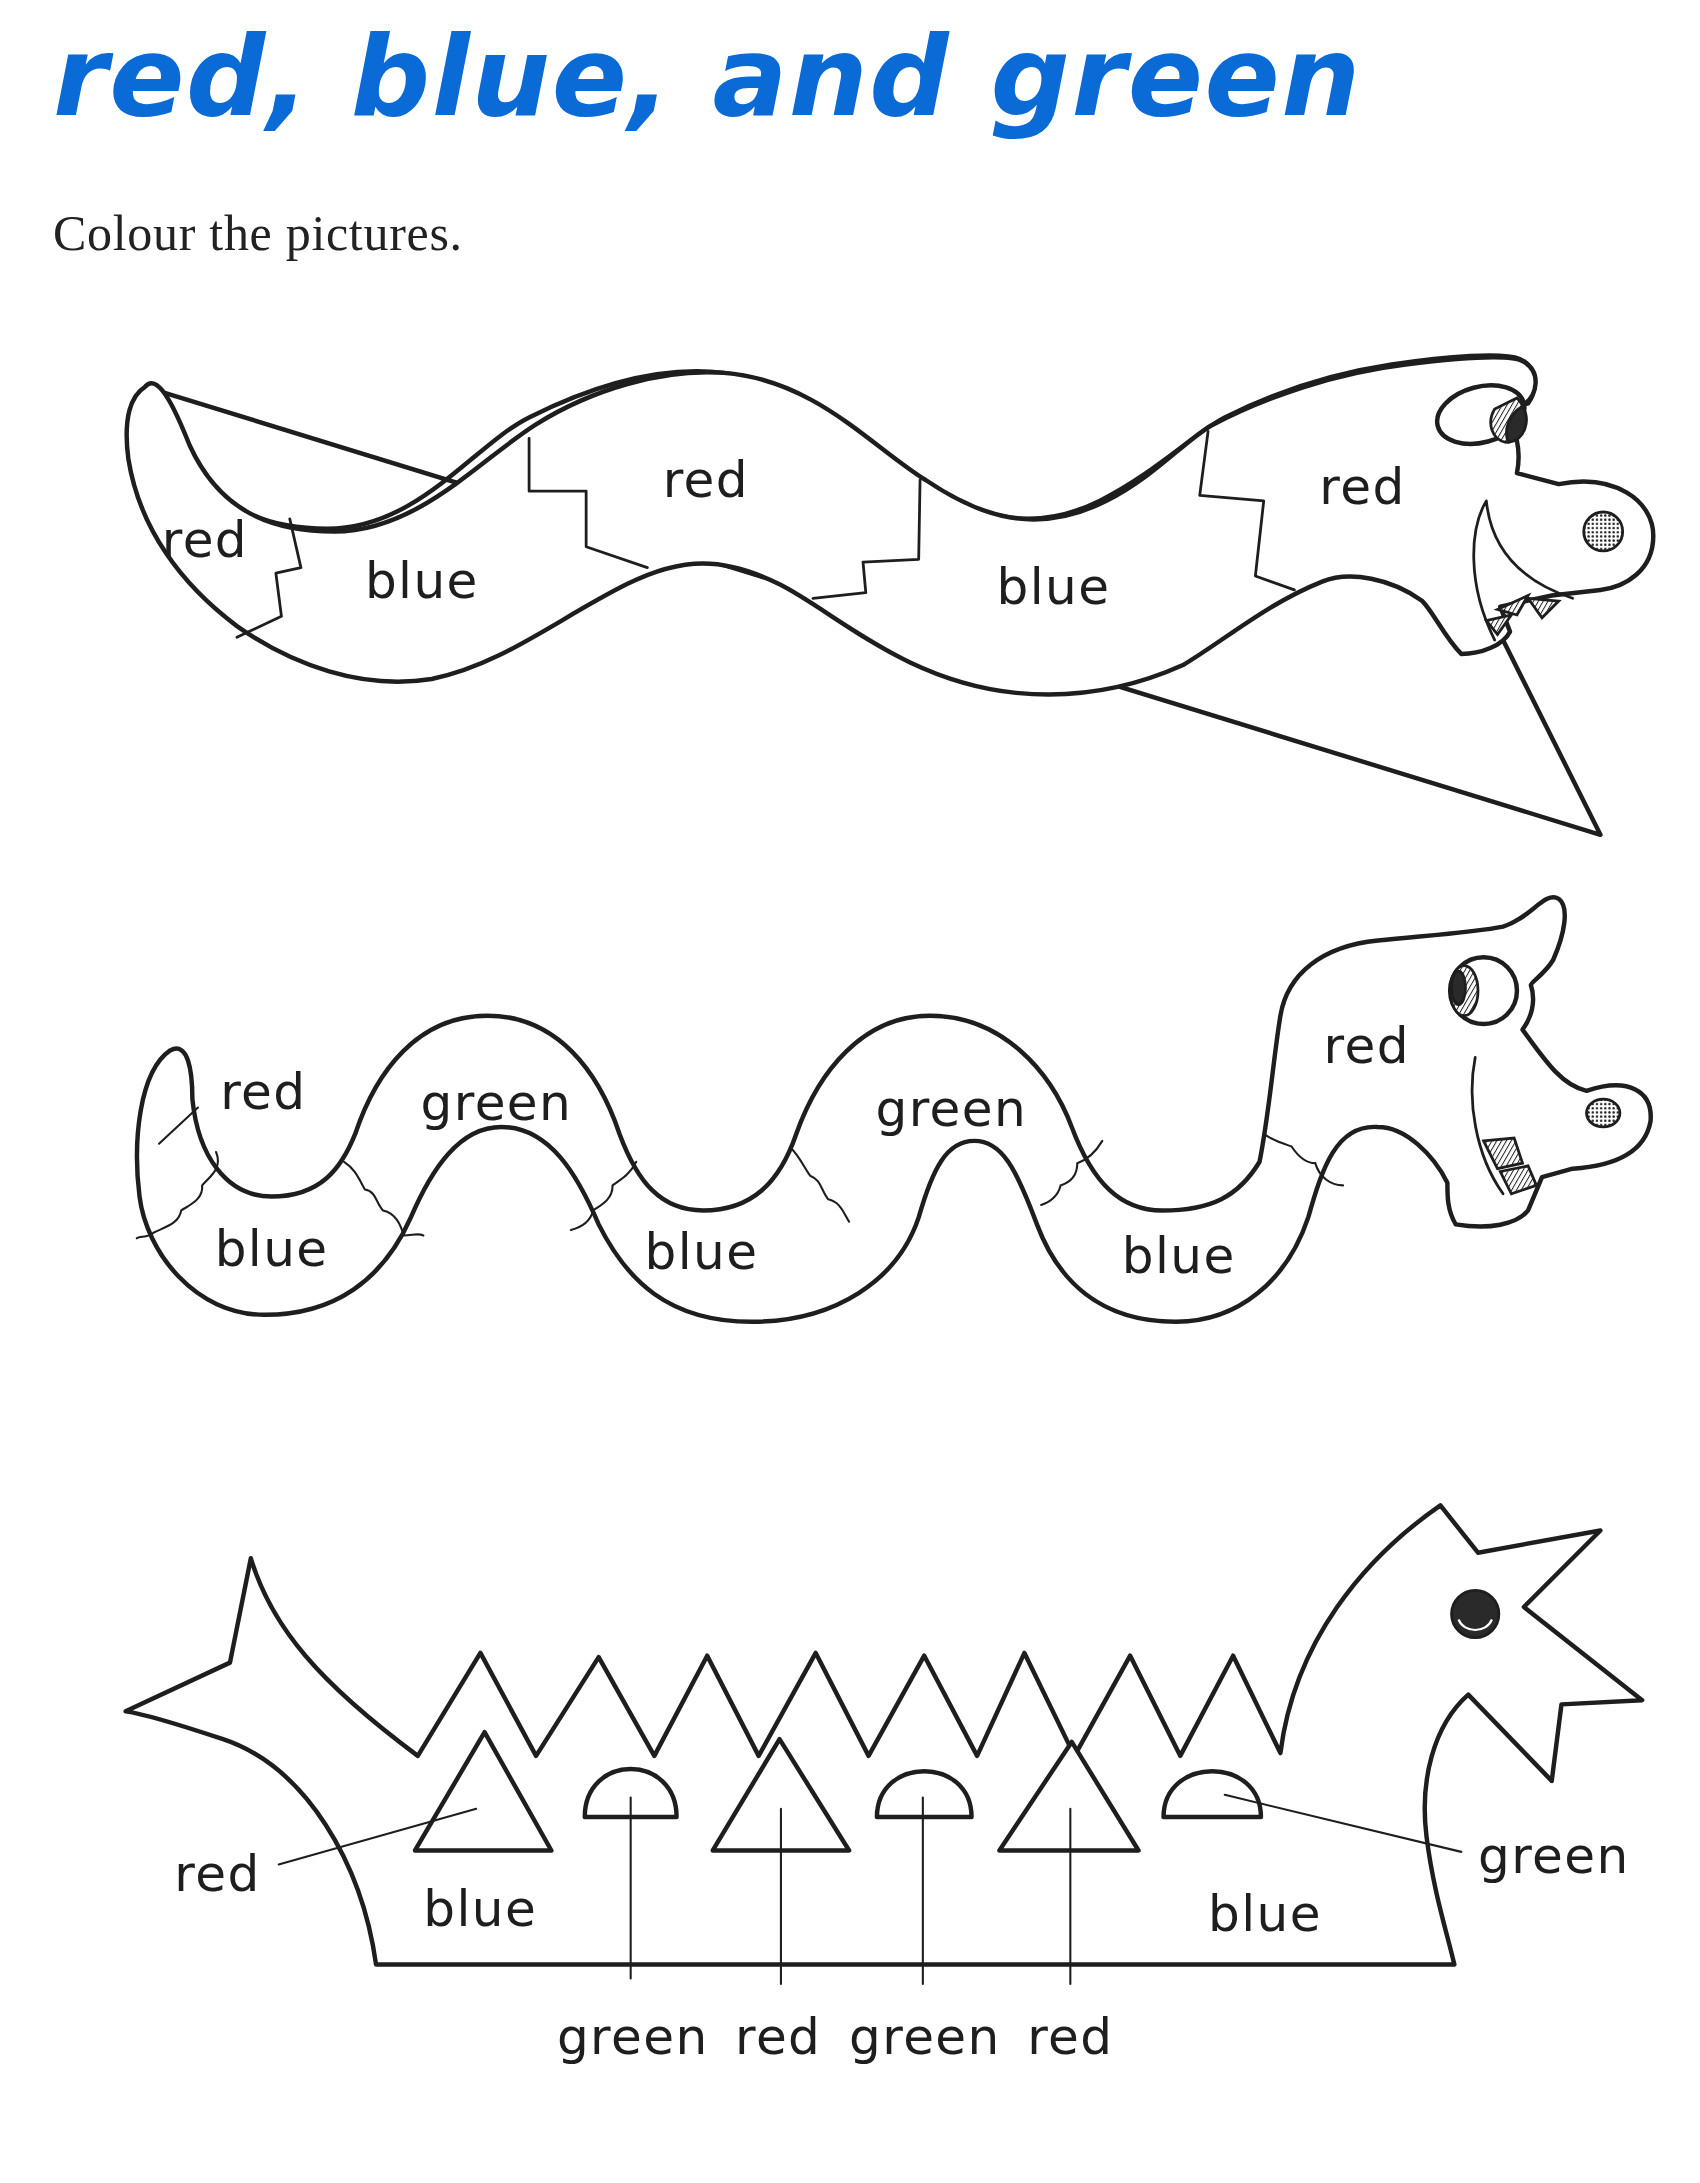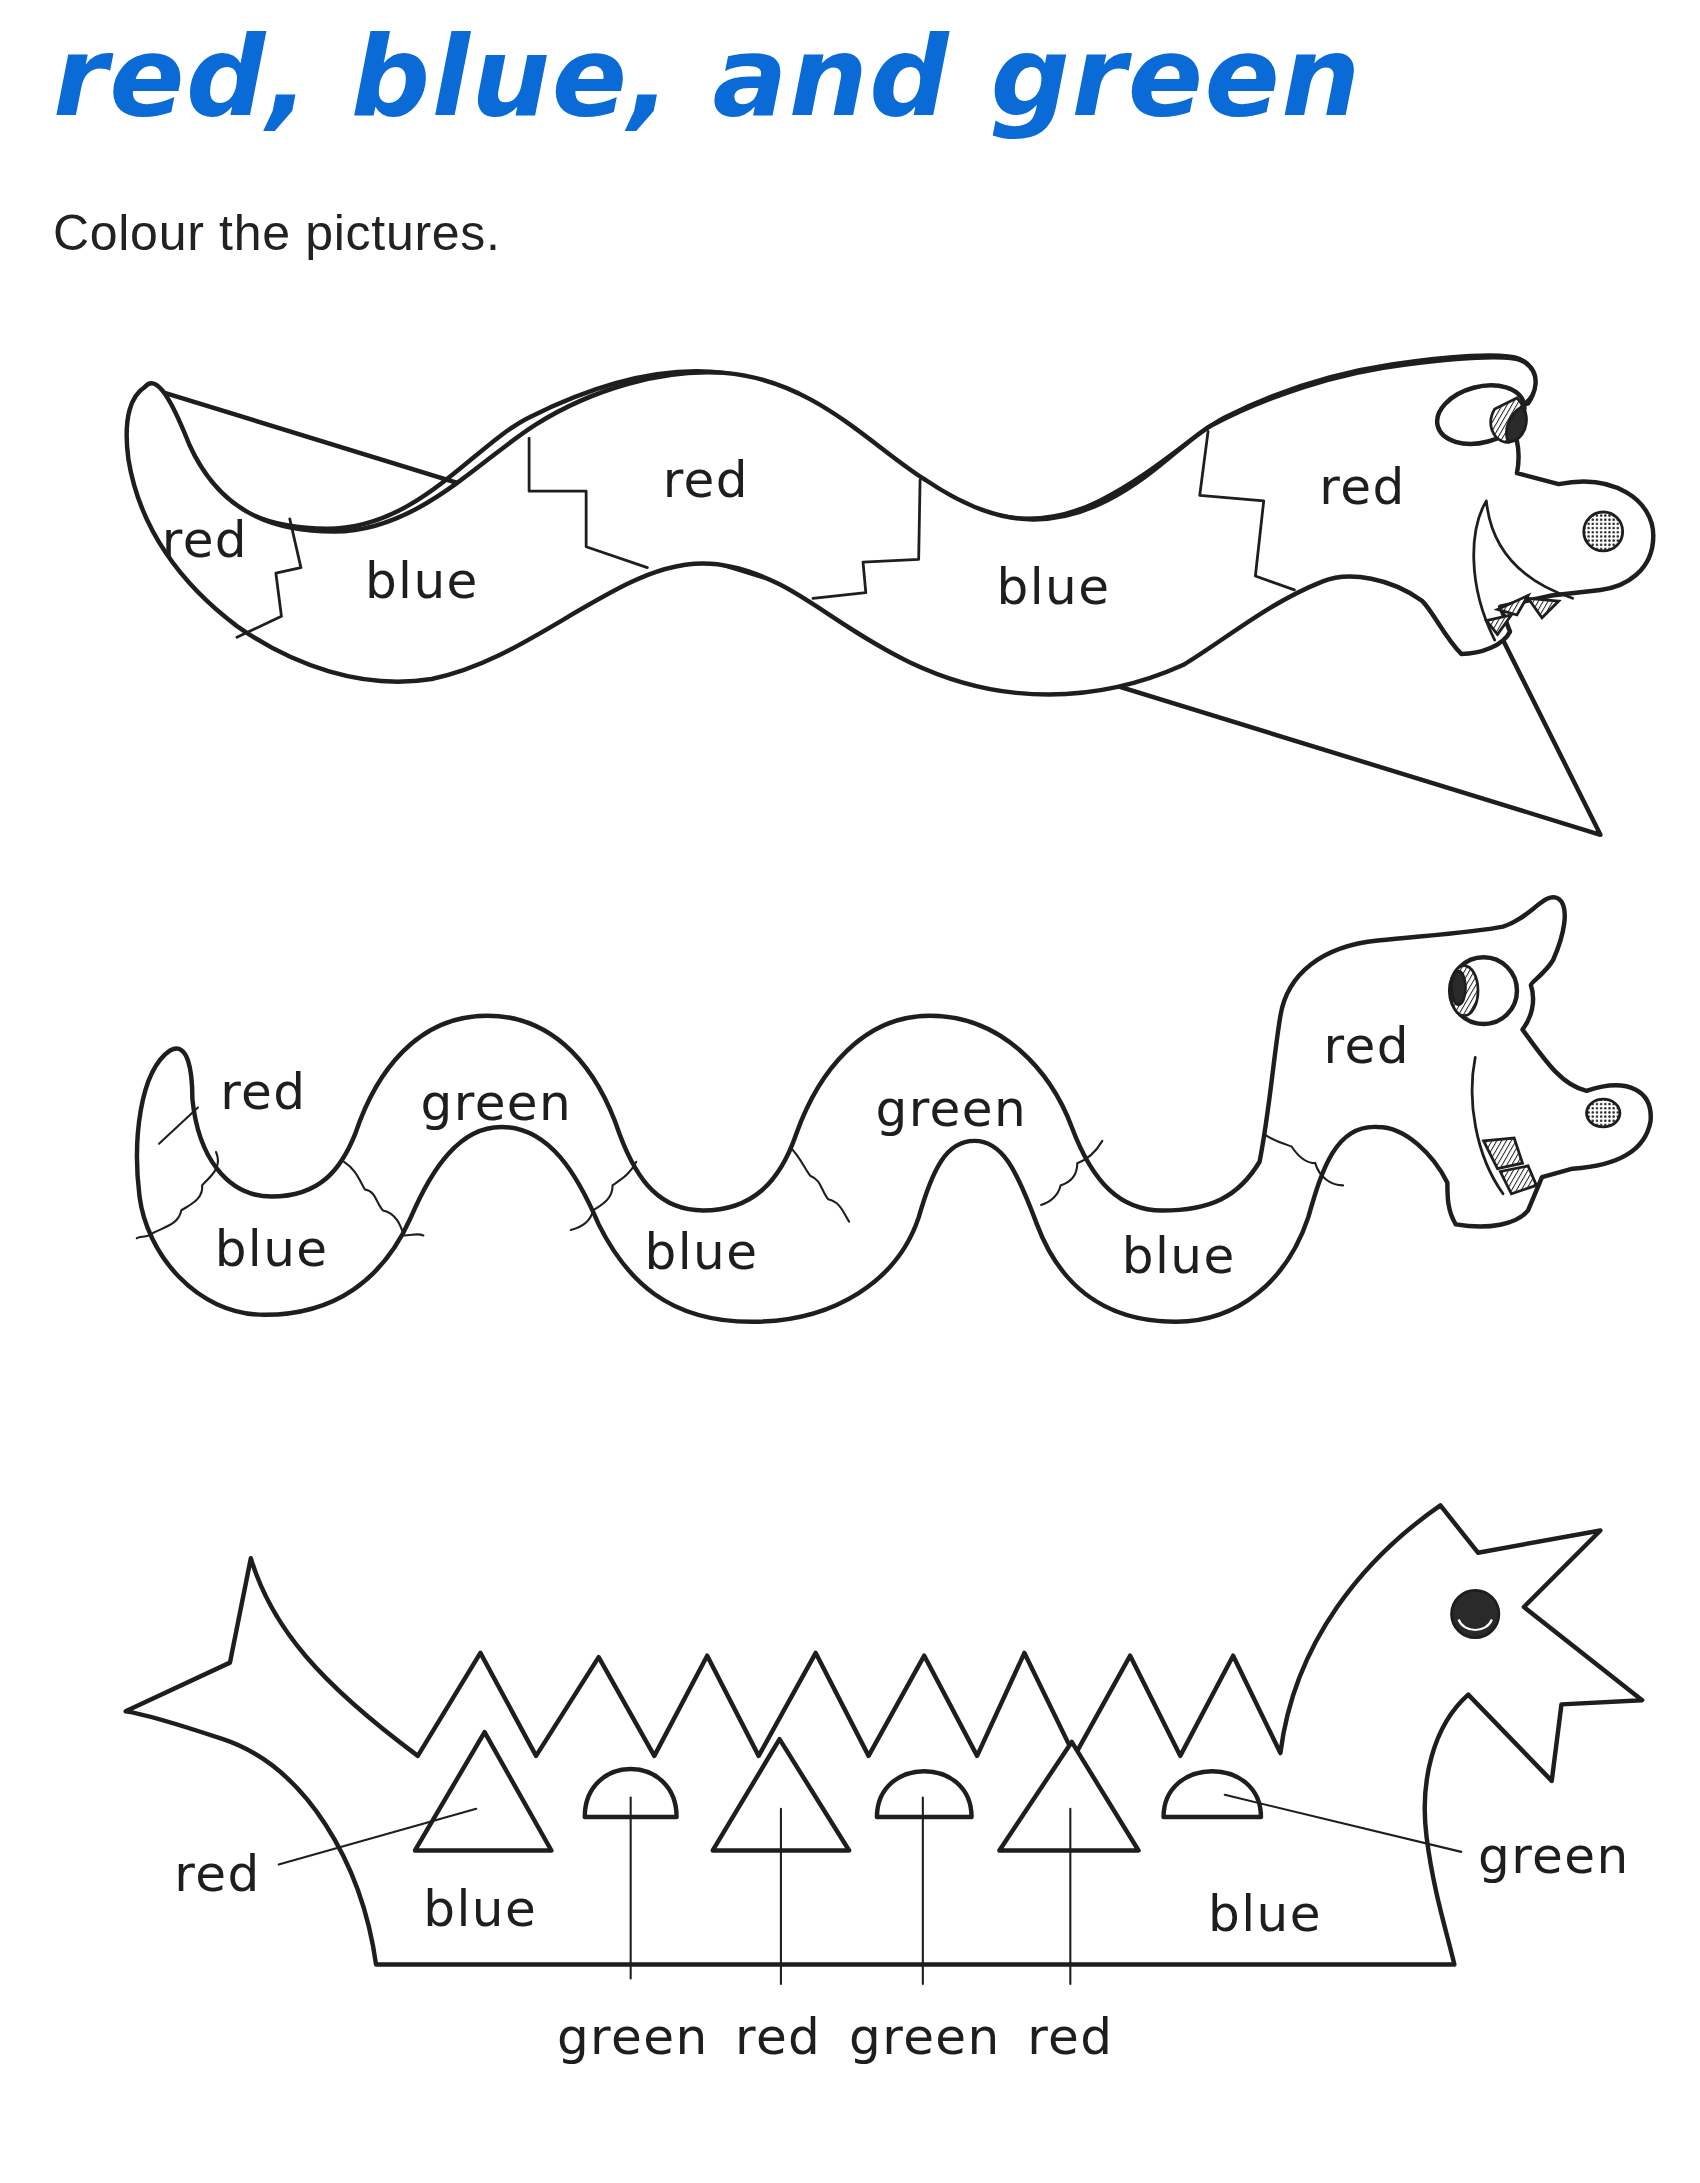--- a/index.html
+++ b/index.html
@@ -4,21 +4,21 @@
 <style>
   html, body { margin:0; padding:0; background:#ffffff; }
   body { width:1701px; height:2183px; position:relative; overflow:hidden; font-family:"DejaVu Sans", sans-serif; }
   .title {
     position:absolute; left:53px; top:21px;
     font-family:"DejaVu Sans", sans-serif; font-weight:bold; font-style:italic;
     font-size:111px; color:#0a6ad6; letter-spacing:1.5px; line-height:1;
   }
   .instruction {
     position:absolute; left:53px; top:208px;
-    font-family:Liberation Sans, sans-serif; font-size:50px; color:#222222;
+    font-family:Liberation Serif, serif; font-size:50px; color:#222222;
     letter-spacing:0.7px; line-height:1;
   }
   svg.art { position:absolute; left:0; top:0; width:1701px; height:2183px; }
   .ol { fill:#ffffff; stroke:#1e1e1e; stroke-width:3.2; stroke-linejoin:round; stroke-linecap:round; }
   .ln { fill:none; stroke:#1e1e1e; stroke-width:2; stroke-linecap:round; stroke-linejoin:round; }
   .thin { fill:none; stroke:#1e1e1e; stroke-width:1.5; stroke-linecap:round; }
   .lbl { font-family:"DejaVu Sans", sans-serif; font-size:36px; fill:#1e1e1e; letter-spacing:1px; }
   .dark { fill:#2a2a2a; stroke:#1e1e1e; stroke-width:2; }
   .hatch { fill:url(#hatchPat); stroke:#1e1e1e; stroke-width:2; }
   .dots { fill:url(#dotPat); stroke:#1e1e1e; stroke-width:2; }

